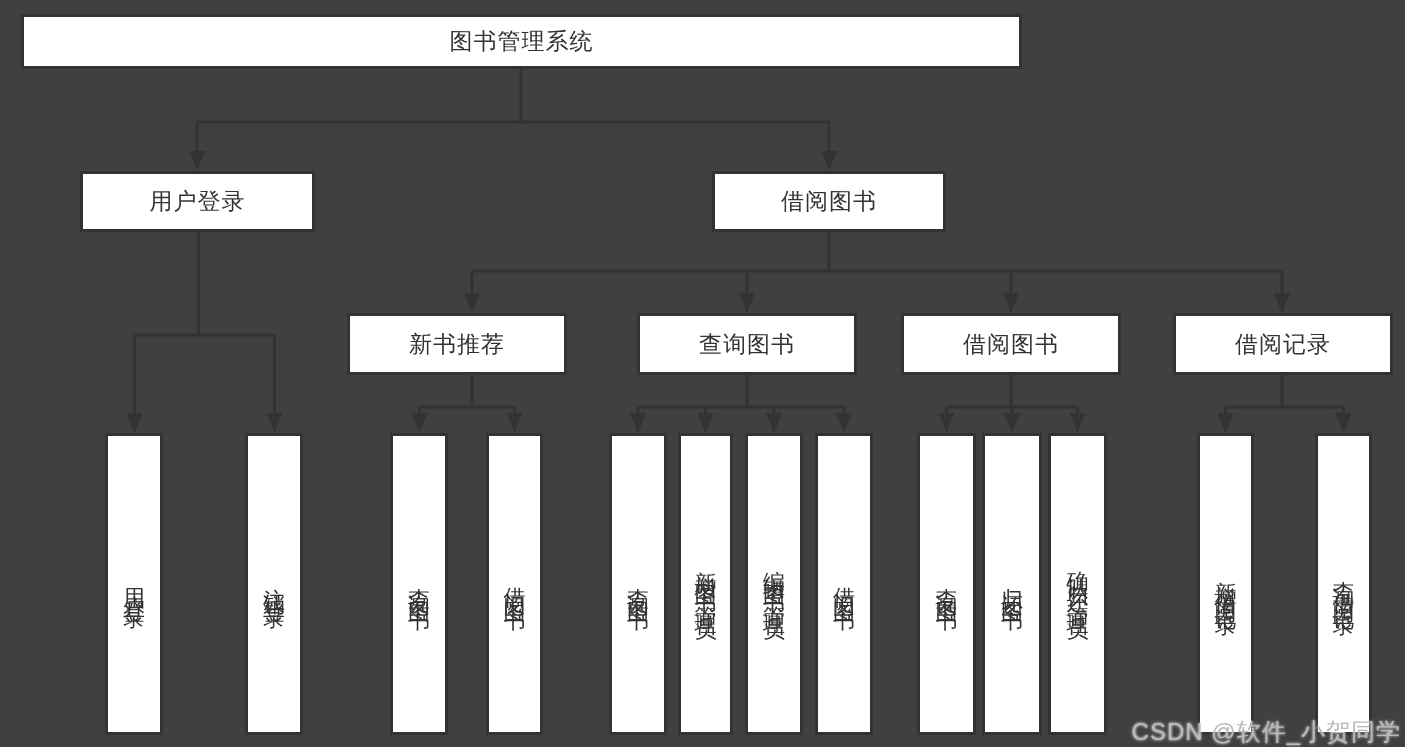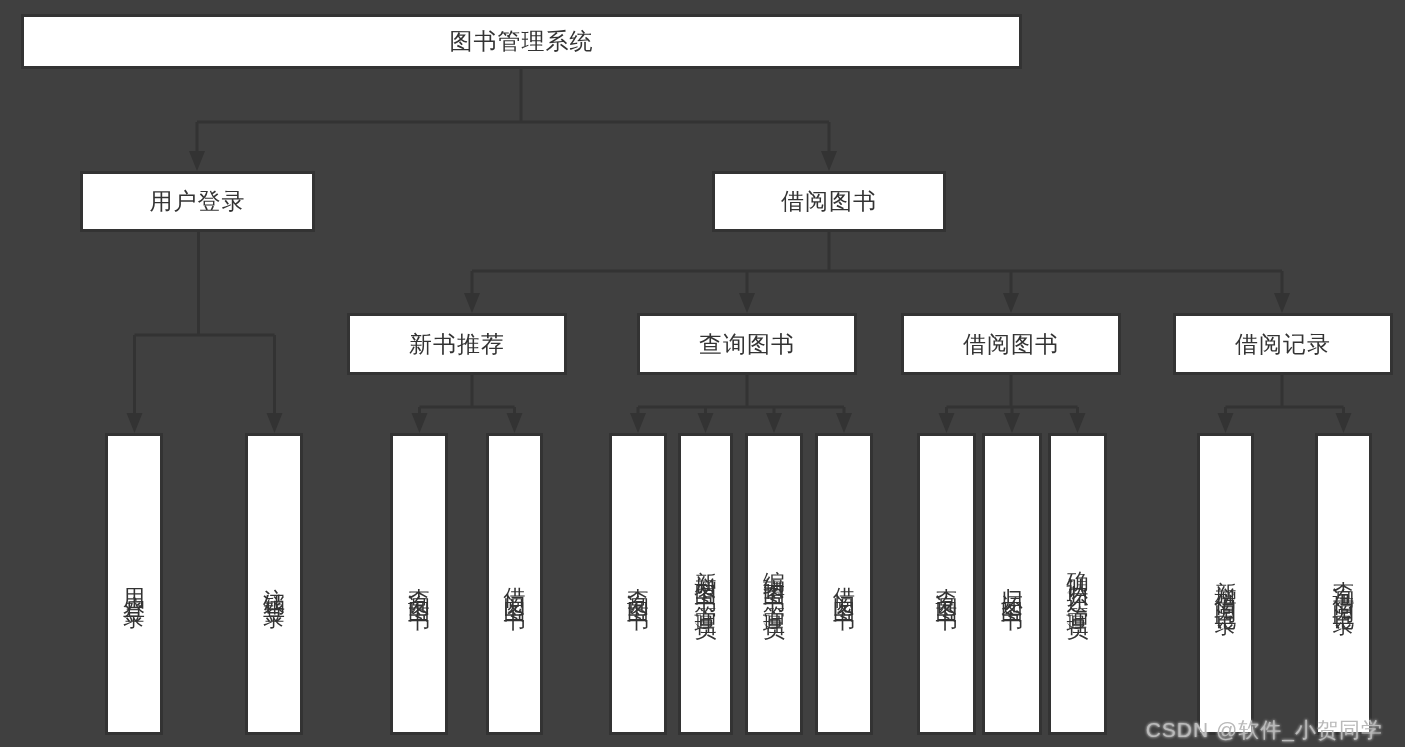--- a/index.html
+++ b/index.html
@@ -12,22 +12,22 @@
     position:absolute;box-sizing:border-box;border:3px solid #333333;
     background:#ffffff;display:flex;align-items:center;justify-content:center;
     z-index:2;
   }
   .box.h span{font-size:23px;letter-spacing:1px;white-space:nowrap;}
   .box.v span{
     writing-mode:vertical-rl;text-orientation:mixed;
     font-size:22px;letter-spacing:7px;line-height:1;white-space:nowrap;
   }
   .watermark{
-    position:absolute;top:716px;right:22px;z-index:5;
-    font-size:21px;color:#b9b9b9;letter-spacing:1px;
+    position:absolute;top:716px;right:4px;z-index:5;
+    font-size:24px;color:#b9b9b9;letter-spacing:1px;
     text-shadow:0 0 3px #ffffff;white-space:nowrap;
   }
 </style>
 </head>
 <body>
 
 <div class="canvas">
 
   <svg class="connectors" width="1405" height="747" viewBox="0 0 1405 747">
     <path fill="none" stroke="#333333" stroke-width="3" d="M521 69 V122

